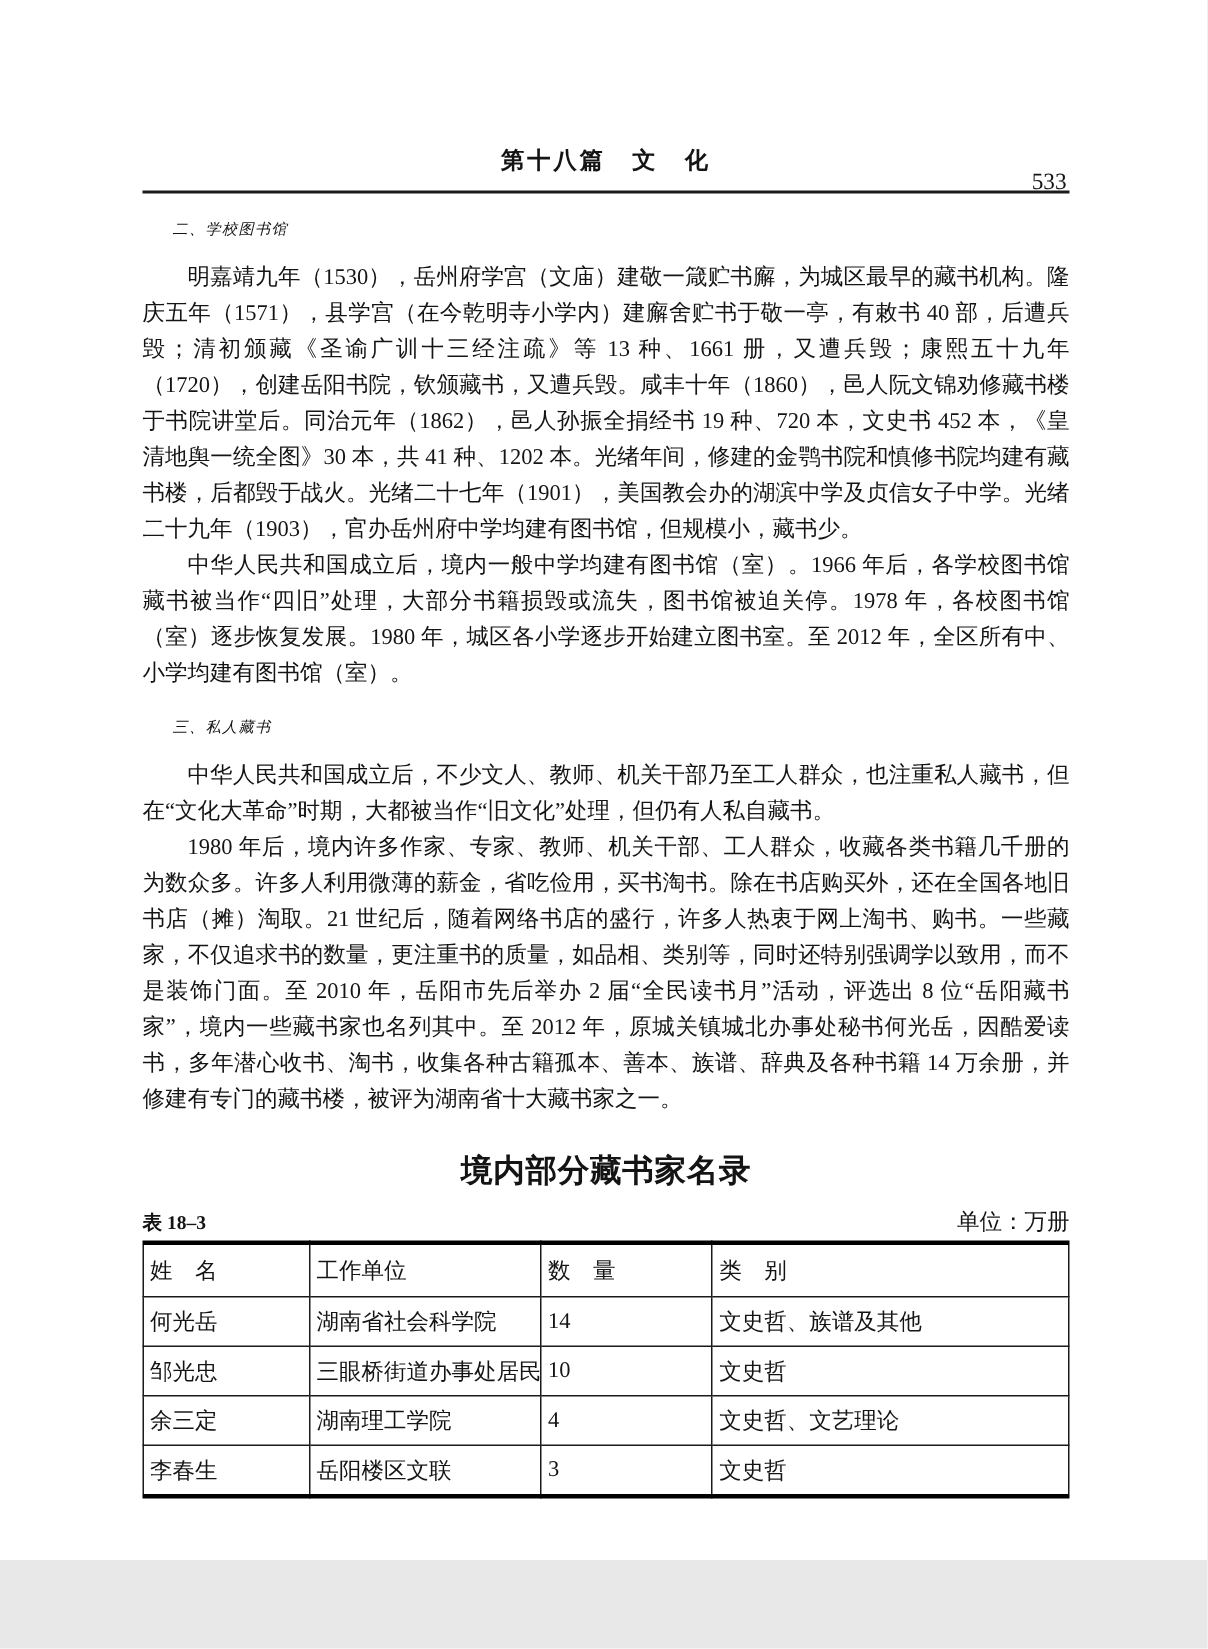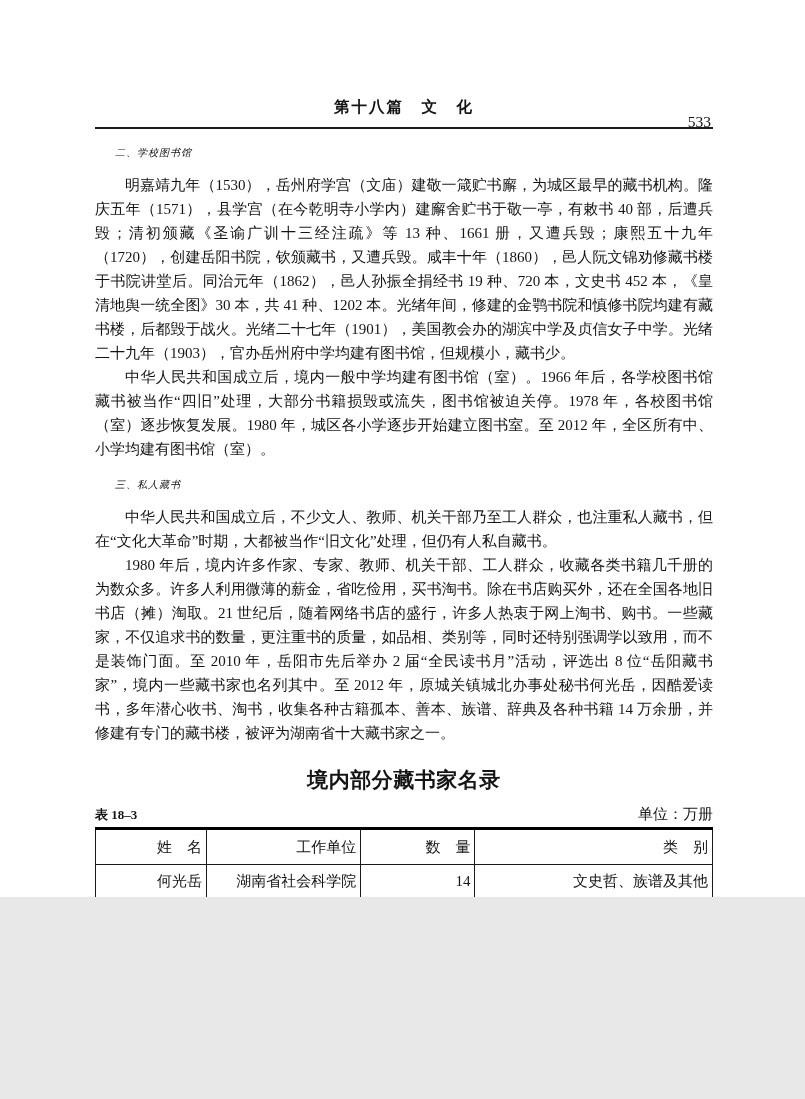--- a/index.html
+++ b/index.html
@@ -1,19 +1,19 @@
 <!DOCTYPE html>
 <html lang="zh"><head>
 <meta charset="utf-8">
 <style>
   html, body { margin: 0; padding: 0; background: #e8e8e8; }
   .page {
     position: relative;
     width: 805px;
-    height: 897px;
+    height: 1040px;
     margin: 0 auto;
     background: #ffffff;
     color: #141414;
     font-family: "Liberation Serif", "DejaVu Serif", serif;
     overflow: hidden;
     box-sizing: border-box;
   }
   .content {
     position: absolute;
     left: 95px;
@@ -84,21 +84,21 @@
   }
   table.record {
     width: 100%;
     border-collapse: collapse;
     border-top: 3px solid #000;
     border-bottom: 3px solid #000;
     table-layout: fixed;
   }
   table.record th, table.record td {
     border: 1px solid #1a1a1a;
-    text-align: right;
+    text-align: left;
     vertical-align: middle;
     font-size: 15px;
     font-weight: normal;
     height: 32px;
     padding: 0 4px;
     overflow: hidden;
     white-space: nowrap;
   }
   table.record th { height: 34px; }
   col.c1 { width: 18%; }
@@ -158,21 +158,21 @@
             <td>文史哲、族谱及其他</td>
           </tr>
           <tr>
             <td>邹光忠</td>
             <td>三眼桥街道办事处居民</td>
             <td>10</td>
             <td>文史哲</td>
           </tr>
           <tr>
             <td>余三定</td>
-            <td>更注重书的质量</td>
+            <td>湖南理工学院</td>
             <td>4</td>
             <td>文史哲、文艺理论</td>
           </tr>
           <tr>
             <td>李春生</td>
             <td>岳阳楼区文联</td>
             <td>3</td>
             <td>文史哲</td>
           </tr>
 

